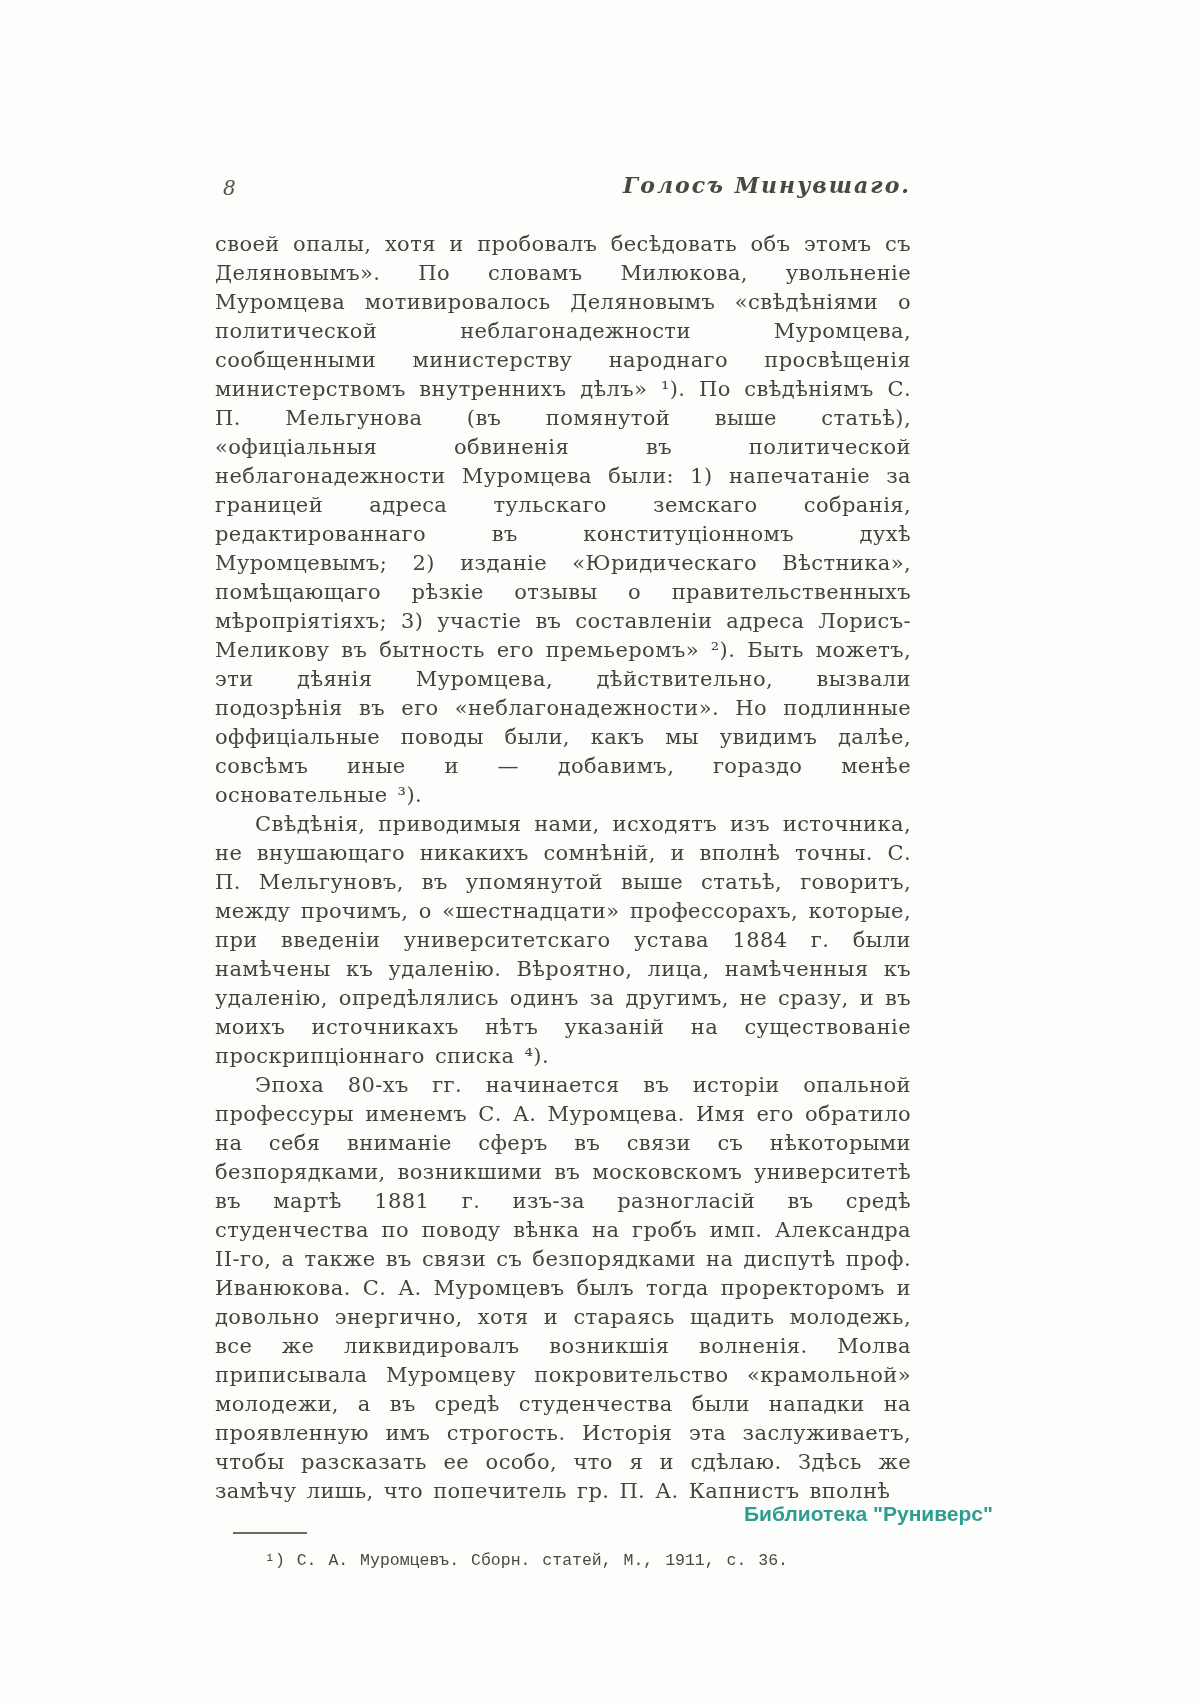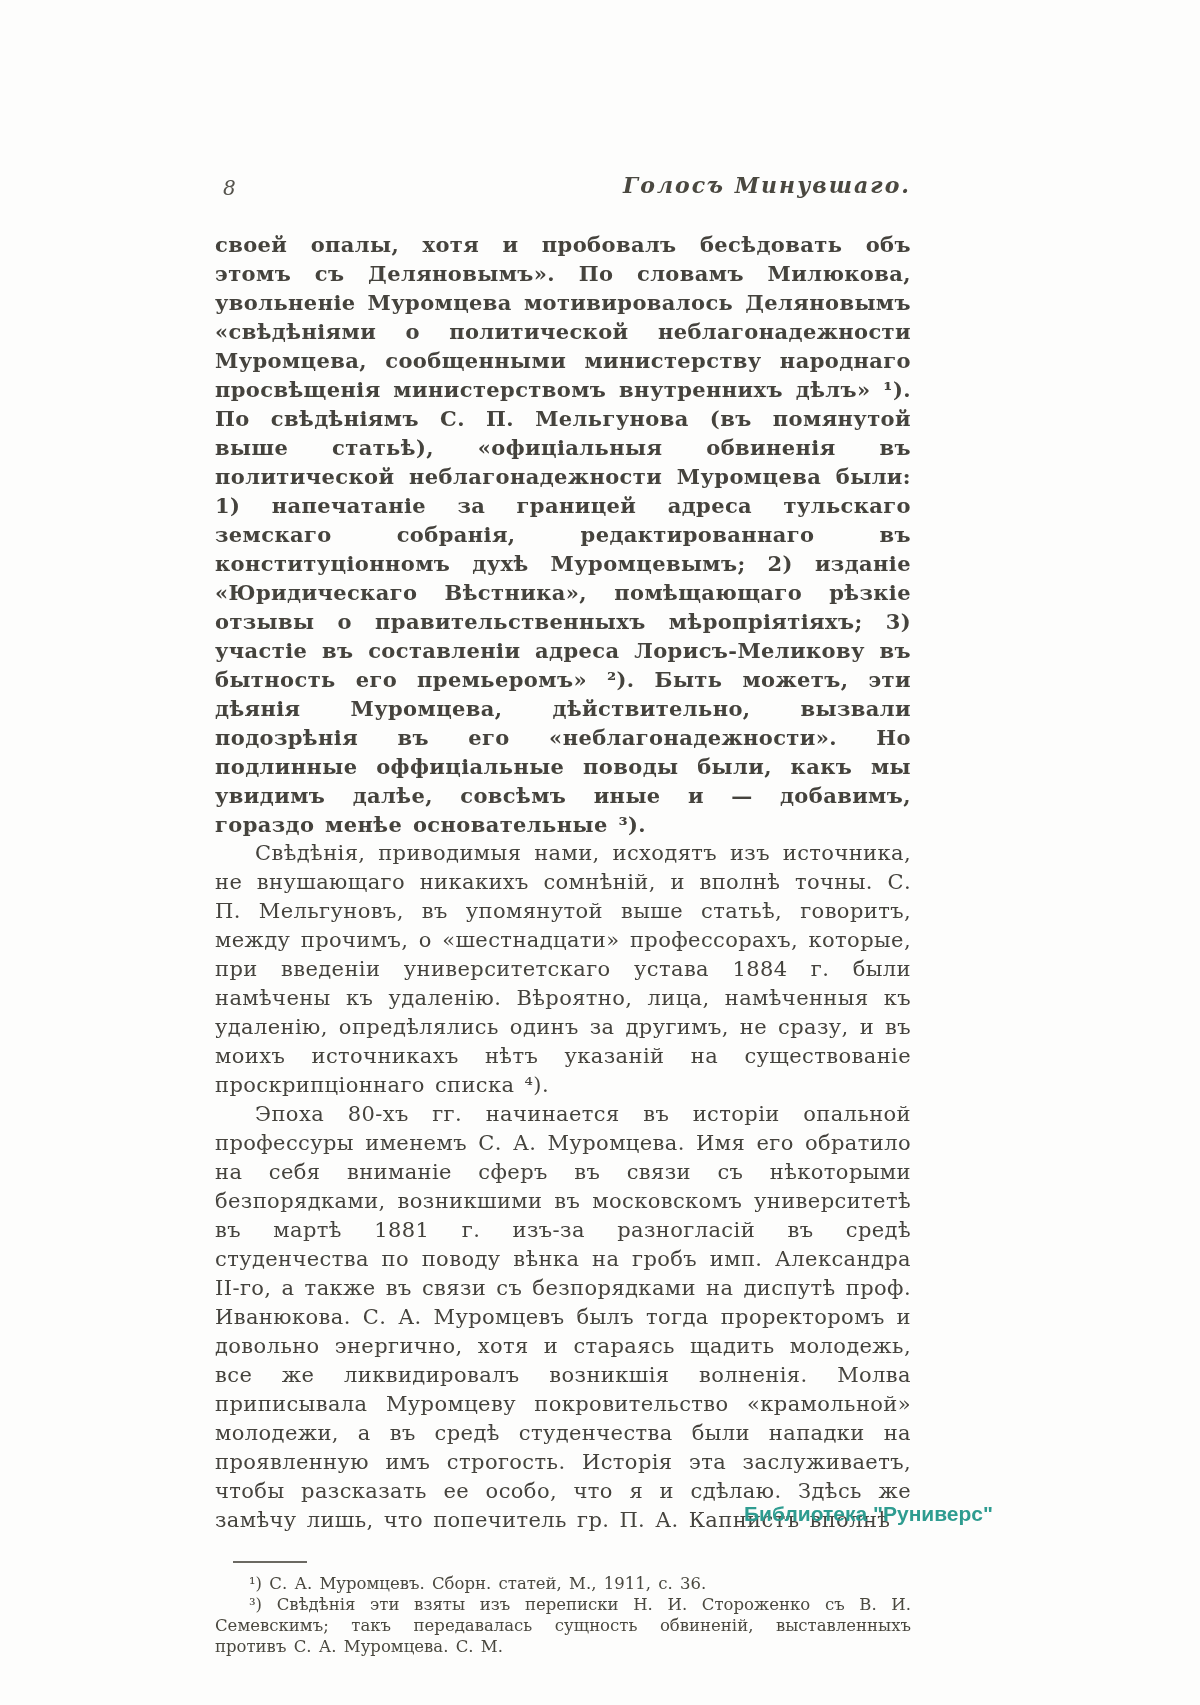--- a/index.html
+++ b/index.html
@@ -51,41 +51,41 @@
     word-spacing: 3px;
     letter-spacing: 0.4px;
     color: #45433d;
   }
   .body-text p {
     margin: 0;
     text-indent: 40px;
   }
   .body-text p.no-indent {
     text-indent: 0;
-    font-weight: bold;
   }
   .footnote-block {
     margin-top: 26px;
   }
   .footnote-sep {
     width: 74px;
     border: none;
     border-top: 2px solid #6b6962;
     margin: 0 0 10px 18px;
   }
   .footnotes {
     font-size: 16.5px;
     line-height: 21px;
     text-align: justify;
     word-spacing: 2px;
     color: #4a483f;
   }
   .footnotes p {
-    margin: 0;
+    margin: 16px;
     text-indent: 34px;
+    font-family: Liberation Mono, monospace;
   }
   .watermark {
     position: absolute;
     left: 744px;
     top: 1502px;
     font-family: "Liberation Sans", sans-serif;
     font-size: 21px;
     font-weight: bold;
     color: #2e9c90;
     white-space: nowrap;
@@ -106,21 +106,20 @@
     <div class="body-text">
       <p class="no-indent">своей опалы, хотя и пробовалъ бесѣдовать объ этомъ съ Деляновымъ». По словамъ Милюкова, увольненіе Муромцева мотивировалось Деляновымъ «свѣдѣніями о политической неблагонадежности Муромцева, сообщенными министерству народнаго просвѣщенія министерствомъ внутреннихъ дѣлъ» ¹). По свѣдѣніямъ С. П. Мельгунова (въ помянутой выше статьѣ), «офиціальныя обвиненія въ политической неблагонадежности Муромцева были: 1) напечатаніе за границей адреса тульскаго земскаго собранія, редактированнаго въ конституціонномъ духѣ Муромцевымъ; 2) изданіе «Юридическаго Вѣстника», помѣщающаго рѣзкіе отзывы о правительственныхъ мѣропріятіяхъ; 3) участіе въ составленіи адреса Лорисъ-Меликову въ бытность его премьеромъ» ²). Быть можетъ, эти дѣянія Муромцева, дѣйствительно, вызвали подозрѣнія въ его «неблагонадежности». Но подлинные оффиціальные поводы были, какъ мы увидимъ далѣе, совсѣмъ иные и — добавимъ, гораздо менѣе основательные ³).</p>
       <p>Свѣдѣнія, приводимыя нами, исходятъ изъ источника, не внушающаго никакихъ сомнѣній, и вполнѣ точны. С. П. Мельгуновъ, въ упомянутой выше статьѣ, говоритъ, между прочимъ, о «шестнадцати» профессорахъ, которые, при введеніи университетскаго устава 1884 г. были намѣчены къ удаленію. Вѣроятно, лица, намѣченныя къ удаленію, опредѣлялись одинъ за другимъ, не сразу, и въ моихъ источникахъ нѣтъ указаній на существованіе проскрипціоннаго списка ⁴).</p>
       <p>Эпоха 80-хъ гг. начинается въ исторіи опальной профессуры именемъ С. А. Муромцева. Имя его обратило на себя вниманіе сферъ въ связи съ нѣкоторыми безпорядками, возникшими въ московскомъ университетѣ въ мартѣ 1881 г. изъ-за разногласій въ средѣ студенчества по поводу вѣнка на гробъ имп. Александра II-го, а также въ связи съ безпорядками на диспутѣ проф. Иванюкова. С. А. Муромцевъ былъ тогда проректоромъ и довольно энергично, хотя и стараясь щадить молодежь, все же ликвидировалъ возникшія волненія. Молва приписывала Муромцеву покровительство «крамольной» молодежи, а въ средѣ студенчества были нападки на проявленную имъ строгость. Исторія эта заслуживаетъ, чтобы разсказать ее особо, что я и сдѣлаю. Здѣсь же замѣчу лишь, что попечитель гр. П. А. Капнистъ вполнѣ</p>
     </div>
 
     <div class="footnote-block">
       <div class="footnote-sep"></div>
       <div class="footnotes">
         <p>¹) С. А. Муромцевъ. Сборн. статей, М., 1911, с. 36.</p>
-        <p>³) Свѣдѣнія эти взяты изъ переписки Н. И. Стороженко съ В. И. Семевскимъ; такъ передавалась сущность обвиненій, выставленныхъ противъ С. А. Муромцева. С. М.</p>
       </div>
     </div>
 
   </div>
 
   <div class="watermark">Библиотека "Руниверс"</div>
 
 </div>
 
 </body></html>

